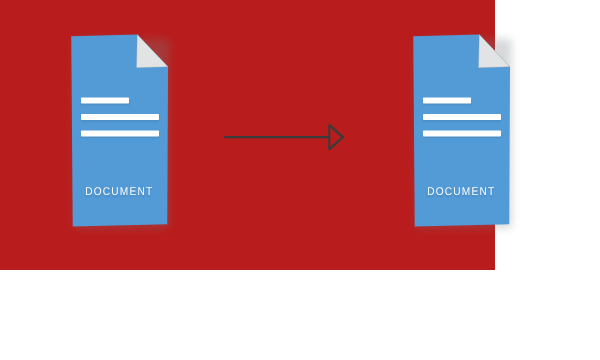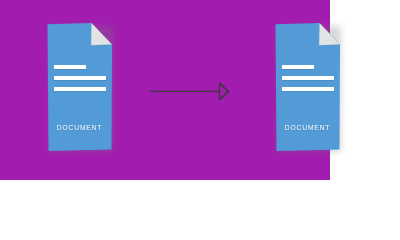--- a/index.html
+++ b/index.html
@@ -83,21 +83,21 @@
 
   
   .arrow {
     position: absolute;
   }
   .arrow svg { display: block; overflow: visible; }
 </style>
 </head>
 <body>
 
-<div id="canvas" style="background: #a21caf; width: 330px; height: 180px;">
+<div id="canvas" style="background: #b91c1c; width: 330px; height: 180px;">
 
   <div class="doc-icon" id="node-source" style="left: 46px; top: 22px;">
     <div class="doc-shadow"></div>
     <div class="doc-page">
       <svg width="67" height="130" viewBox="0 0 67 130" xmlns="http://www.w3.org/2000/svg">
 
         <path class="page-body-src" d="M1.5 2.2 L45.5 1.0 L66 22.5 L65.5 127.5 L2.5 129 Z" fill="#529BD7"></path>
 
         <path class="page-fold-src" d="M45.5 1.0 L66 22.5 L45.0 23.2 Z" fill="#E2E3E4"></path>
         <path d="M45.5 1.0 L45.0 23.2 L66 22.5 Z" fill="none" stroke="rgba(150,155,160,0.35)" stroke-width="0.6"></path>

